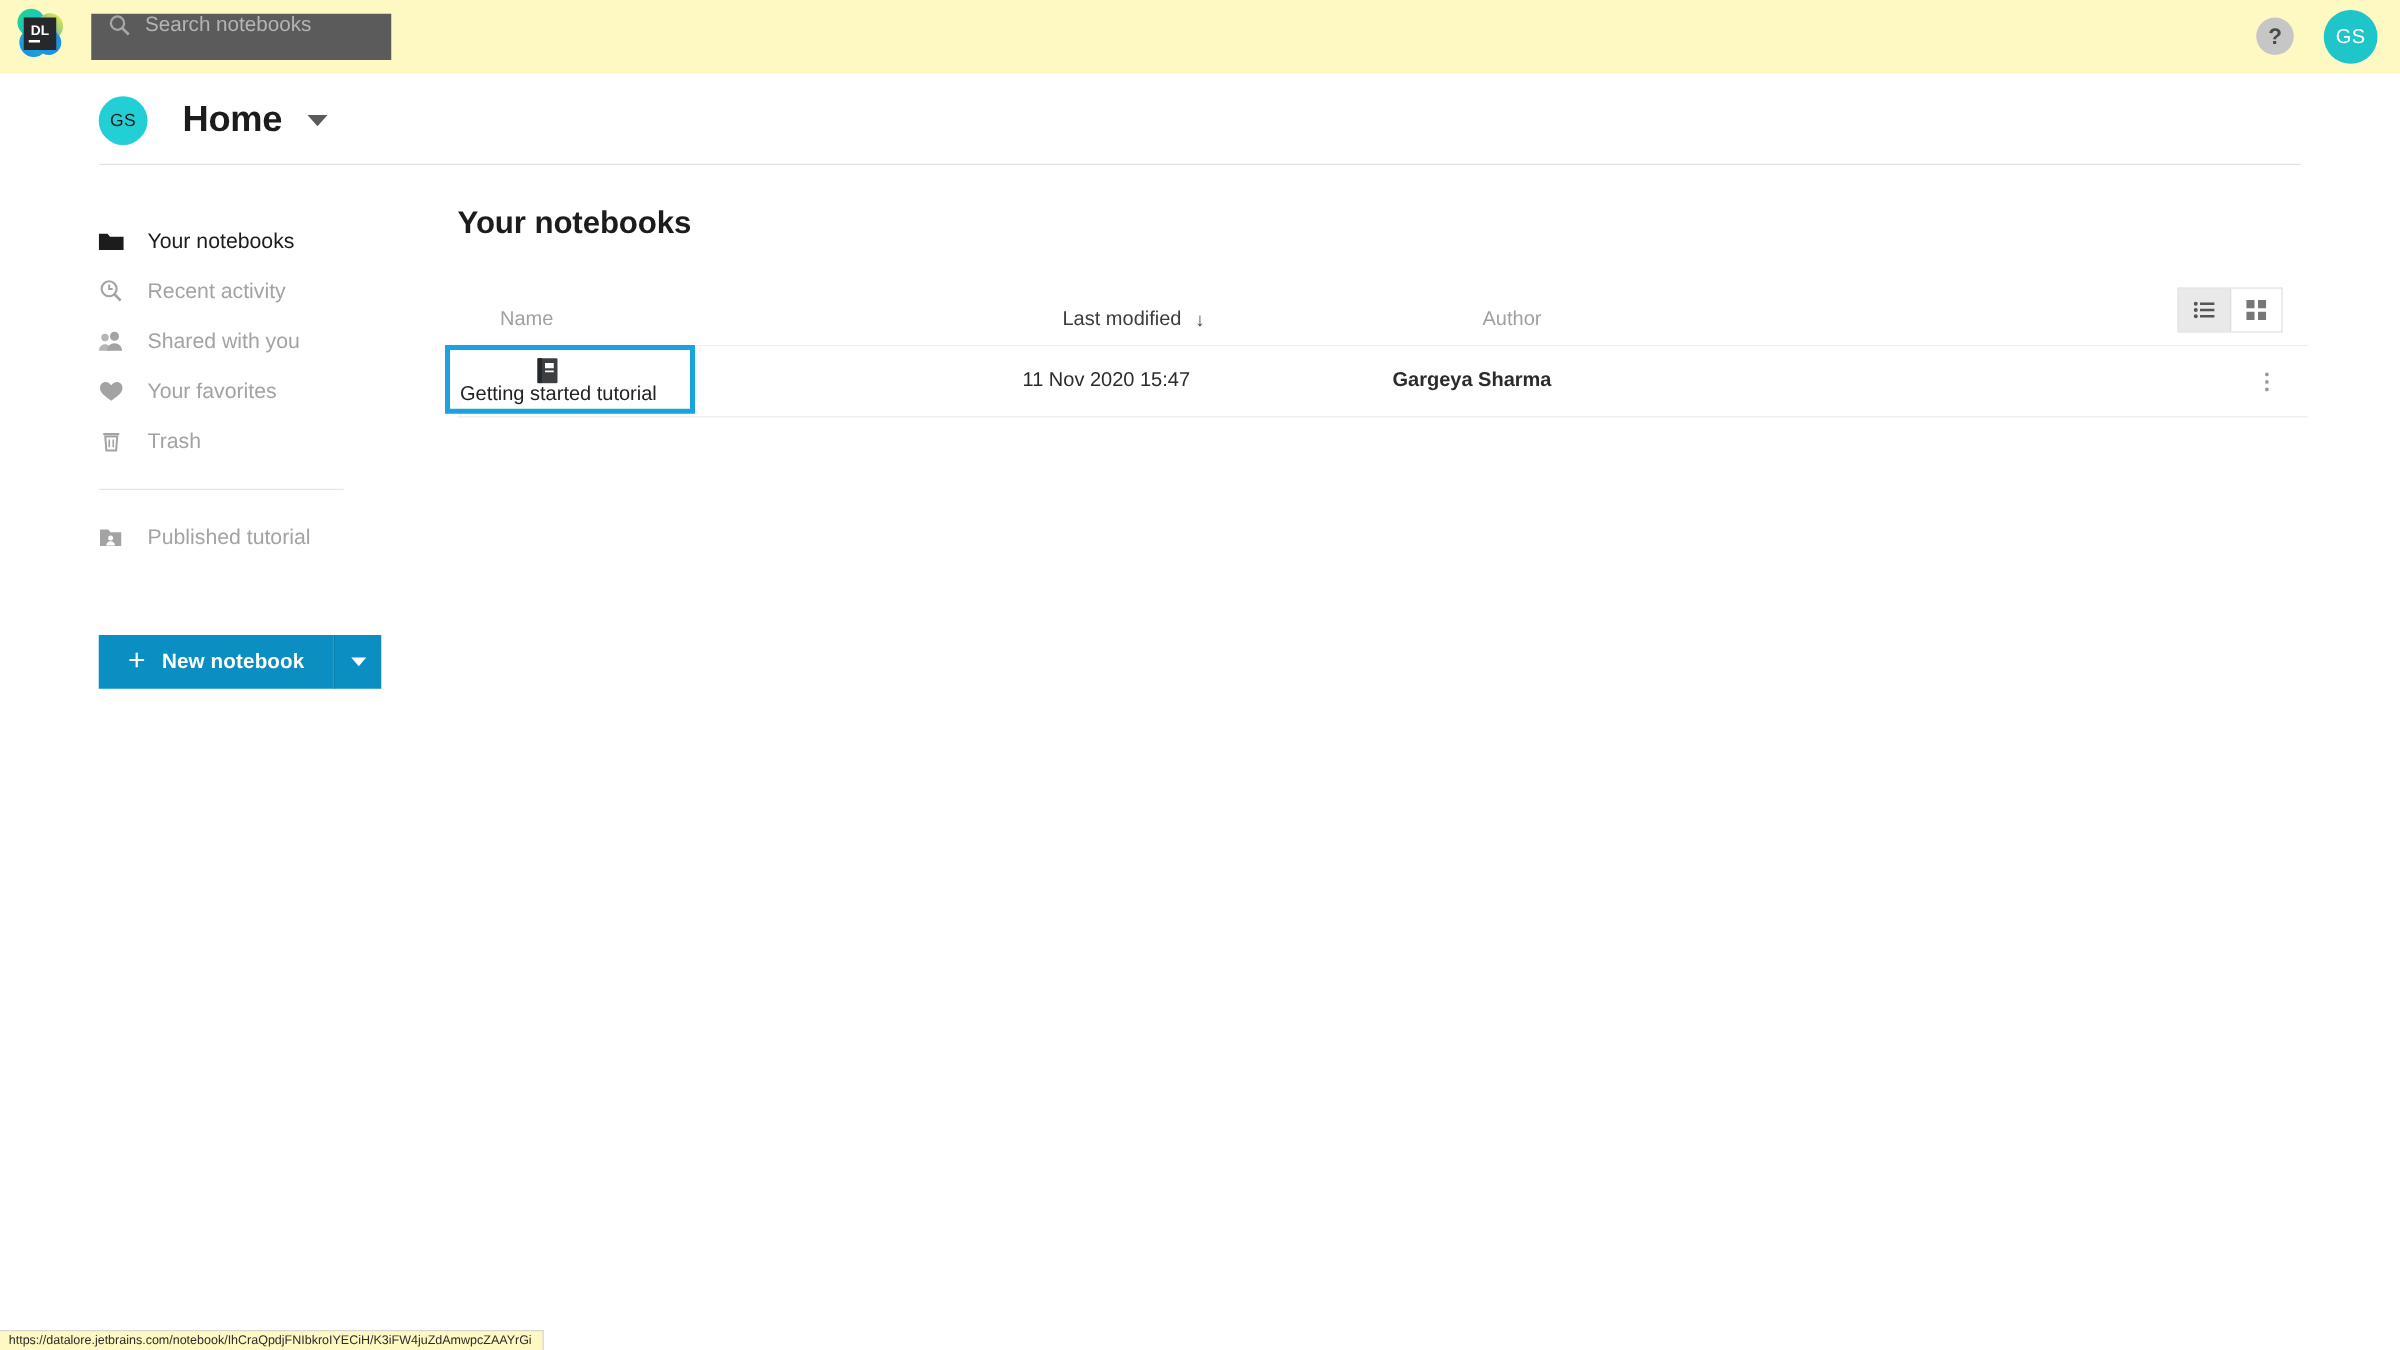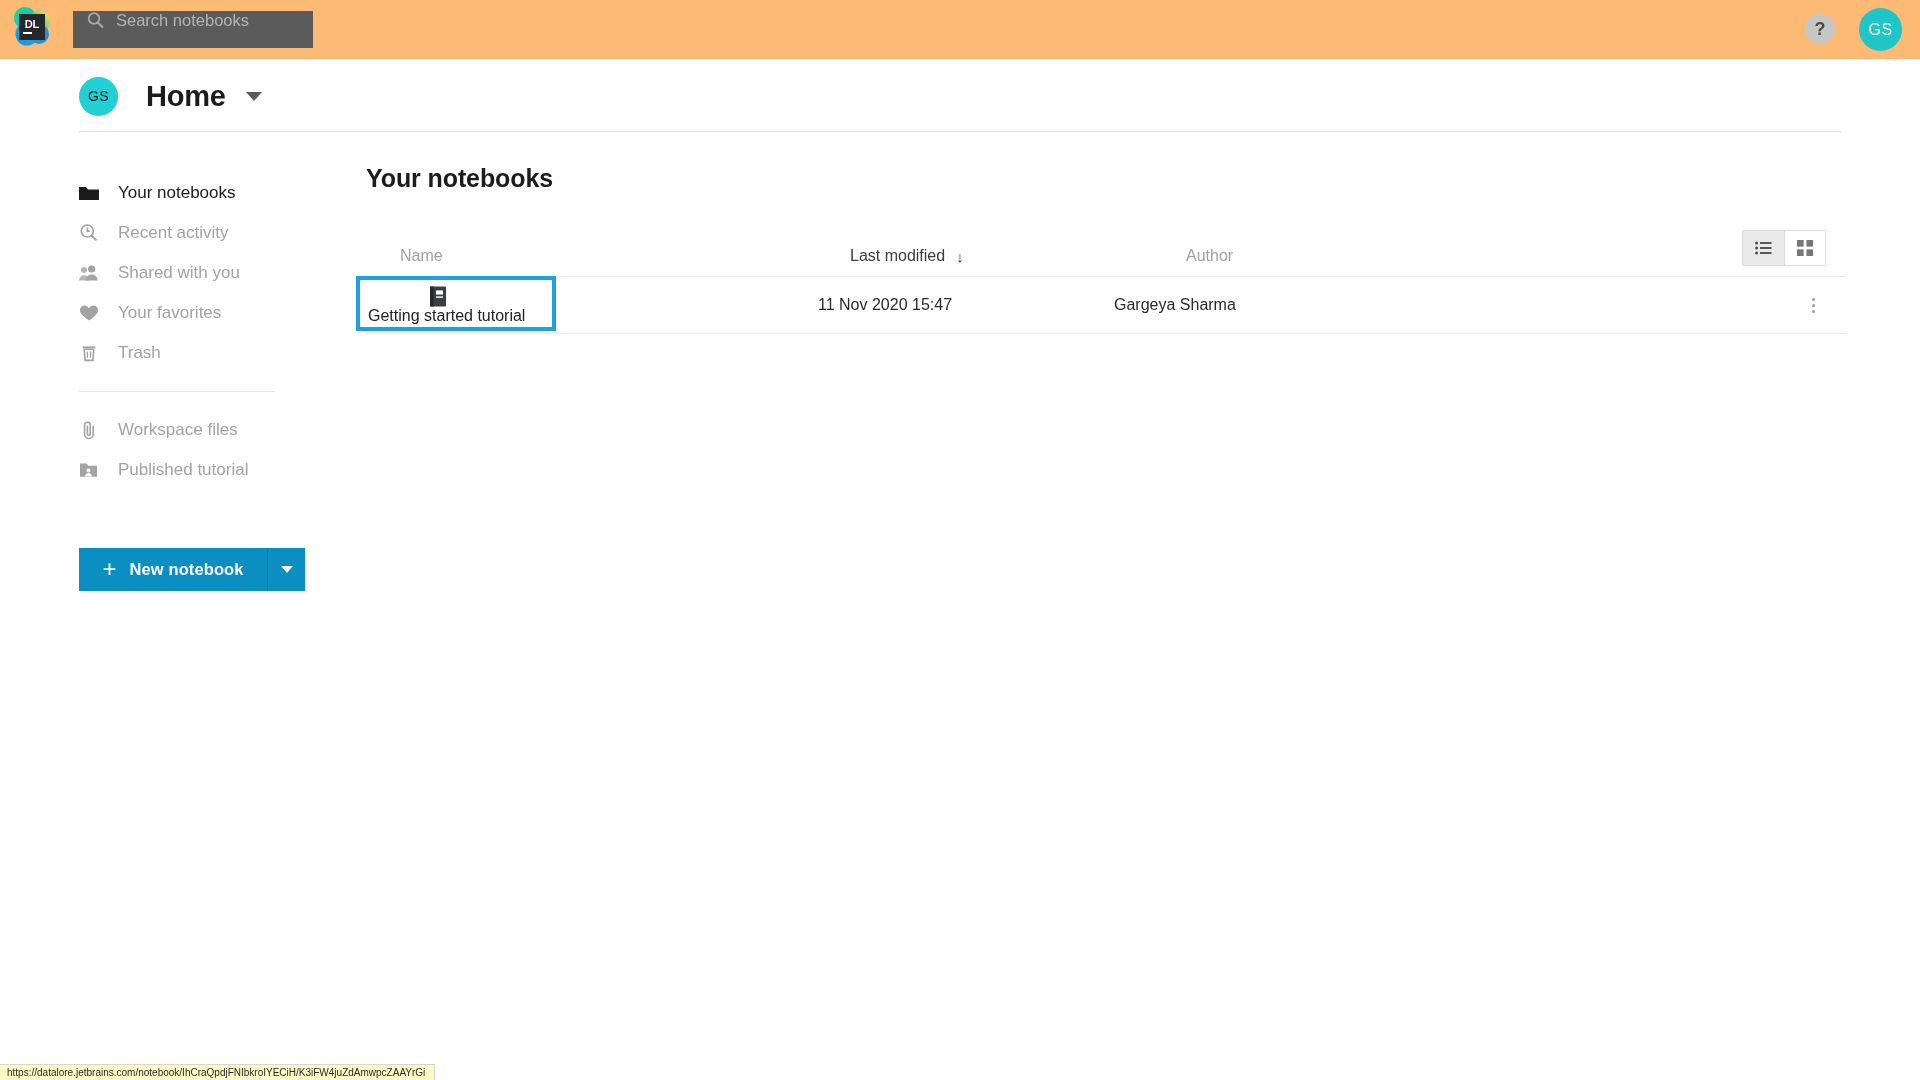--- a/index.html
+++ b/index.html
@@ -10,21 +10,21 @@
     font-family: "Liberation Sans", sans-serif;
     background: #ffffff;
   }
 
   
   .topbar {
     position: absolute;
     top: 0; left: 0;
     width: 1920px;
     height: 59px;
-    background: #fdba74;
+    background: #fef9c3;
     display: flex;
     align-items: center;
   }
   .logo-wrap {
     position: absolute;
     left: 10px;
     top: 5px;
     width: 44px;
     height: 44px;
   }
@@ -299,21 +299,21 @@
   .cell {
     position: absolute;
     font-size: 16px;
     color: #222222;
     display: flex;
     align-items: center;
     flex-direction: column;
   }
   .cell-name { left: 2px; }
   .cell-modified { left: 452px; color: #2b2b2b; }
-  .cell-author { left: 748px; color: #2b2b2b; }
+  .cell-author { left: 748px; color: #2b2b2b; font-weight: bold; }
   .nb-icon {
     width: 19px;
     height: 21px;
     margin-right: 17px;
     flex: 0 0 auto;
   }
   .highlight-box {
     position: absolute;
     left: -12px;
     top: -10px;
@@ -466,28 +466,20 @@
         <path d="M5.2 6.2h9.6l-0.9 11.2H6.1z" fill="none" stroke="#a3a3a3" stroke-width="1.6"></path>
         <line x1="8.4" y1="8.6" x2="8.4" y2="14.8" stroke="#a3a3a3" stroke-width="1.3"></line>
         <line x1="11.6" y1="8.6" x2="11.6" y2="14.8" stroke="#a3a3a3" stroke-width="1.3"></line>
       </svg>
     </span>
     <span class="nav-label">Trash</span>
   </div>
 
   <div class="nav-divider"></div>
 
-  <div class="nav-item">
-    <span class="nav-ico">
-      <svg width="20" height="20" viewBox="0 0 20 20">
-        <path d="M14.2 6.3v7.9a4.3 4.3 0 0 1-8.6 0V5.1a2.8 2.8 0 0 1 5.6 0v8.8a1.4 1.4 0 0 1-2.8 0V6.3" fill="none" stroke="#a3a3a3" stroke-width="1.6" stroke-linecap="round"></path>
-      </svg>
-    </span>
-    <span class="nav-label">Workspace files</span>
-  </div>
 
   <div class="nav-item">
     <span class="nav-ico">
       <svg width="20" height="18" viewBox="0 0 20 18">
         <path d="M1 2.6h6.6l1.8 2.2H18v11H1z" fill="#a3a3a3"></path>
         <circle cx="9.5" cy="9.4" r="2" fill="#ffffff"></circle>
         <path d="M6 15.4c0-2.1 1.6-3.4 3.5-3.4s3.5 1.3 3.5 3.4z" fill="#ffffff"></path>
       </svg>
     </span>
     <span class="nav-label">Published tutorial</span>

